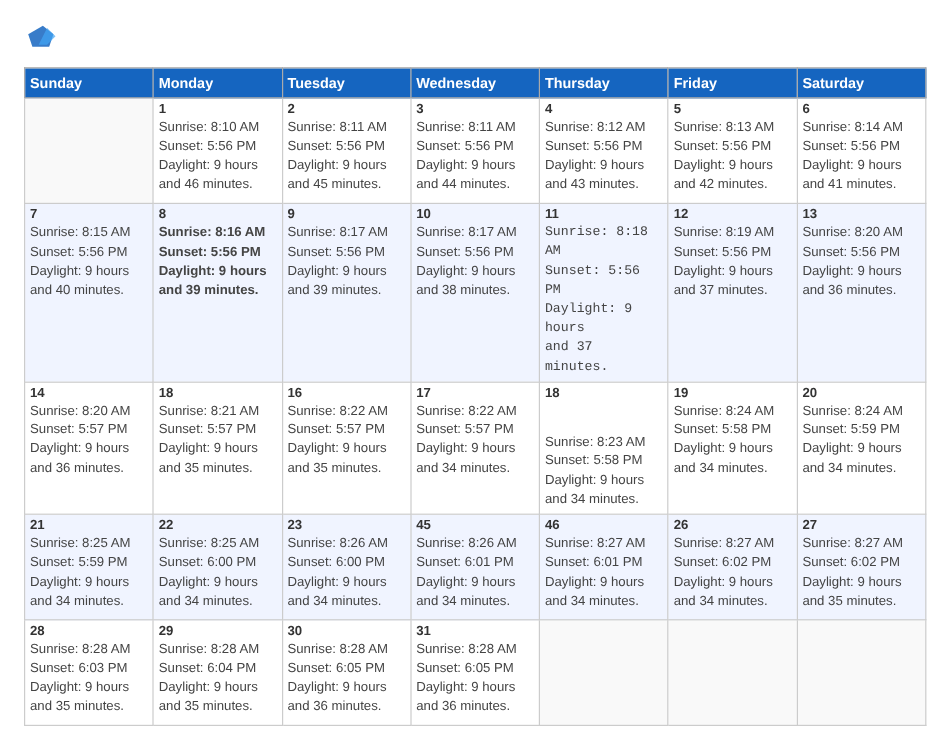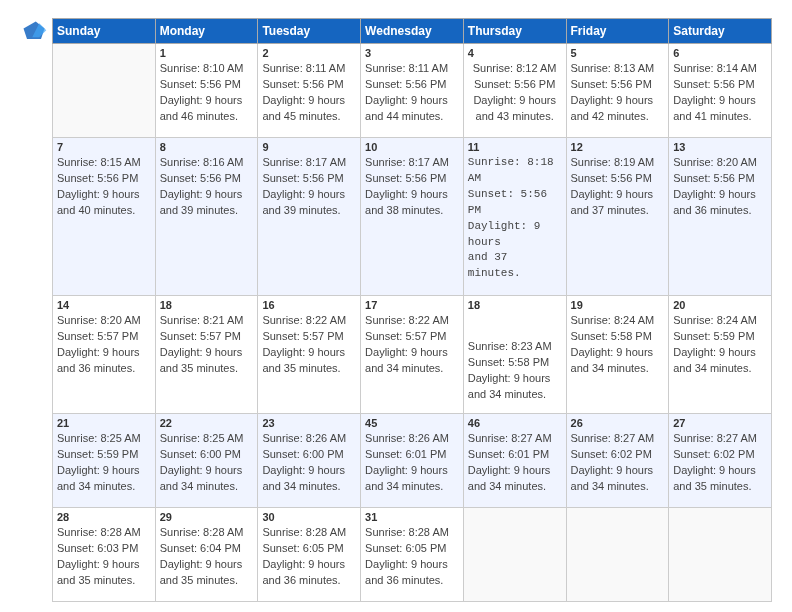--- a/index.html
+++ b/index.html
@@ -8,20 +8,21 @@
       background: #fff;
       width: 792px;
       height: 612px;
       overflow: hidden;
     }
     .page {
       width: 792px;
       height: 612px;
       padding: 18px 20px 10px 20px;
       display: flex;
+      flex-direction: column;
     }
     .header {
       display: flex;
       justify-content: space-between;
       align-items: flex-start;
       margin-bottom: 10px;
     }
     .logo {
       display: flex;
       align-items: center;
@@ -150,21 +151,21 @@
           </td>
           <td>
             <span class="day-number">3</span>
             <div class="day-info" style="white-space: pre-line;">Sunrise: 8:11 AM
 Sunset: 5:56 PM
 Daylight: 9 hours
 and 44 minutes.</div>
           </td>
           <td>
             <span class="day-number">4</span>
-            <div class="day-info" style="white-space: pre-line; text-align: center;">Sunrise: 8:12 AM
+            <div class="day-info" style="white-space: pre-line;">Sunrise: 8:12 AM
 Sunset: 5:56 PM
 Daylight: 9 hours
 and 43 minutes.</div>
           </td>
           <td>
             <span class="day-number">5</span>
             <div class="day-info" style="white-space: pre-line;">Sunrise: 8:13 AM
 Sunset: 5:56 PM
 Daylight: 9 hours
 and 42 minutes.</div>
@@ -180,21 +181,21 @@
         <tr class="alt-row">
           <td>
             <span class="day-number">7</span>
             <div class="day-info" style="white-space: pre-line;">Sunrise: 8:15 AM
 Sunset: 5:56 PM
 Daylight: 9 hours
 and 40 minutes.</div>
           </td>
           <td>
             <span class="day-number">8</span>
-            <div class="day-info" style="white-space: pre-line;">Sunrise: 8:16 AM
+            <div class="day-info" style="white-space: pre-line; font-weight: bold;">Sunrise: 8:16 AM
 Sunset: 5:56 PM
 Daylight: 9 hours
 and 39 minutes.</div>
           </td>
           <td>
             <span class="day-number">9</span>
             <div class="day-info" style="white-space: pre-line;">Sunrise: 8:17 AM
 Sunset: 5:56 PM
 Daylight: 9 hours
 and 39 minutes.</div>

